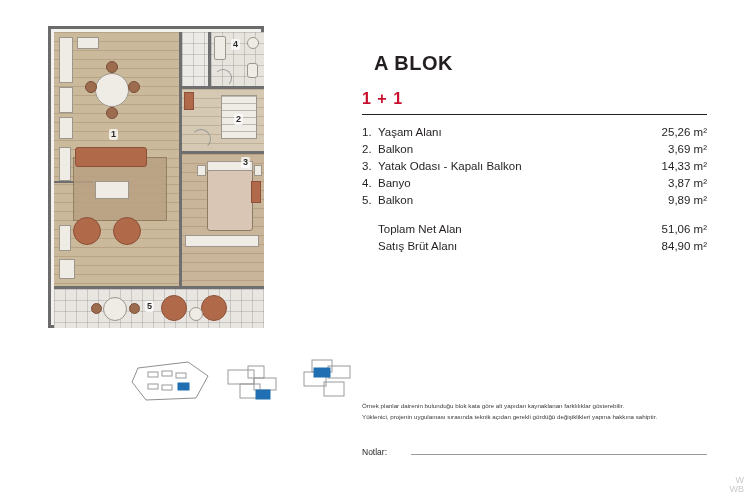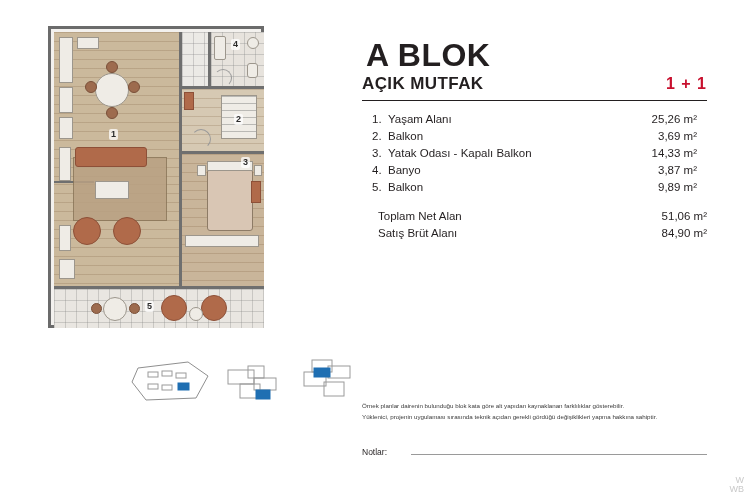--- a/index.html
+++ b/index.html
@@ -125,26 +125,26 @@
   }
 
   
   .info {
     position: absolute;
     left: 362px;
     top: 36px;
     width: 345px;
   }
   .block-title {
-    font-size: 32px;
+    font-size: 20px;
     font-weight: bold;
     letter-spacing: .5px;
     color: #231f20;
     line-height: 30px;
-    margin: 4px;
+    margin: 12px;
   }
   .subtitle-row {
     display: flex;
     justify-content: space-between;
     align-items: baseline;
     margin-top: 2px;
   }
   .subtitle {
     font-size: 17px;
     font-weight: bold;
@@ -158,21 +158,21 @@
     letter-spacing: 1px;
   }
   .rule {
     height: 1px;
     background: #231f20;
     margin-top: 6px;
     margin-bottom: 9px;
   }
   .rooms {
     list-style: none;
-    margin: 10px;
+    margin: 0;
     padding: 0;
   }
   .rooms li {
     display: flex;
     justify-content: space-between;
     font-size: 11.5px;
     line-height: 17px;
     color: #231f20;
   }
   .rooms li .nm { white-space: nowrap; }
@@ -368,21 +368,20 @@
         <rect x="6" y="14" width="22" height="14" fill="none" stroke="#9a9a9a" stroke-width="1"></rect>
         <rect x="26" y="24" width="20" height="14" fill="none" stroke="#9a9a9a" stroke-width="1"></rect>
         <rect x="16" y="10" width="16" height="9" fill="#1f6fb2" stroke="#1f6fb2" stroke-width="1"></rect>
       </svg>
     </div>
   </div>
 
   <div class="info">
     <div class="block-title">A BLOK</div>
     <div class="subtitle-row">
-      <div class="subtitle">AÇIK MUTFAK</div>
       <div class="type-badge">1 + 1</div>
     </div>
     <div class="rule"></div>
 
     <ul class="rooms">
       <li>
         <span class="nm">
           <span>1.</span>
           &nbsp;<span>Yaşam Alanı</span>
         </span>

